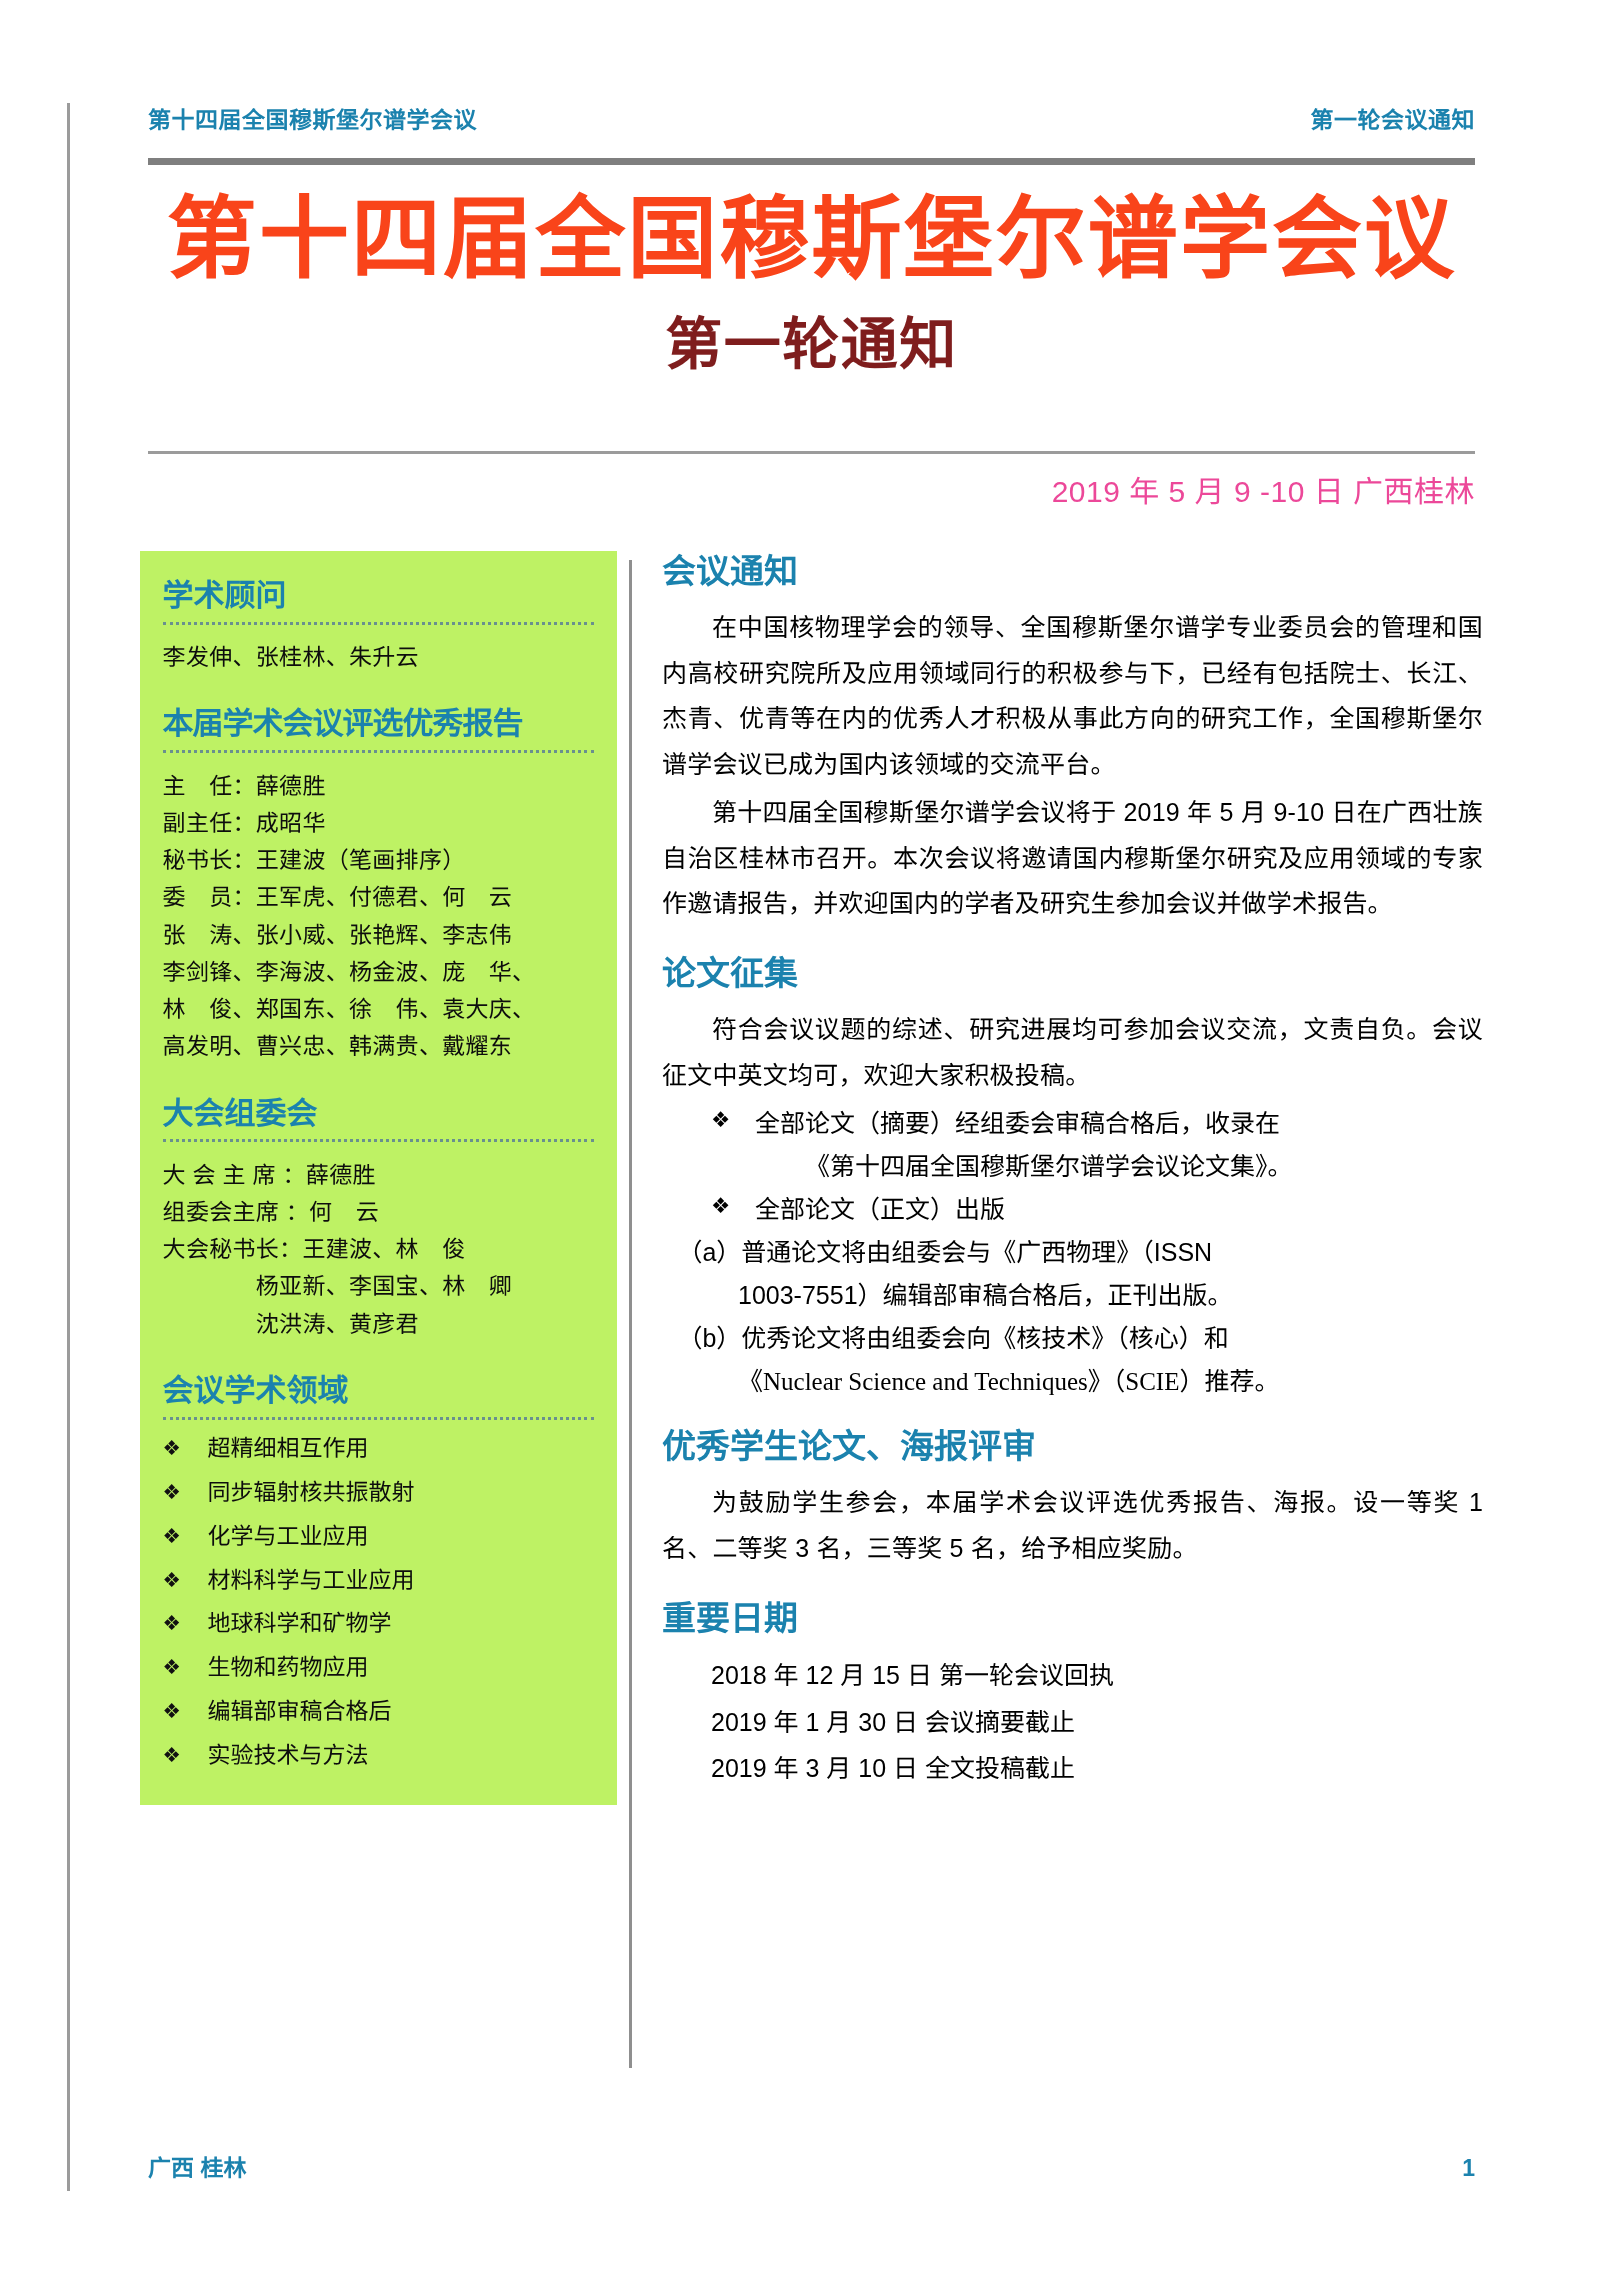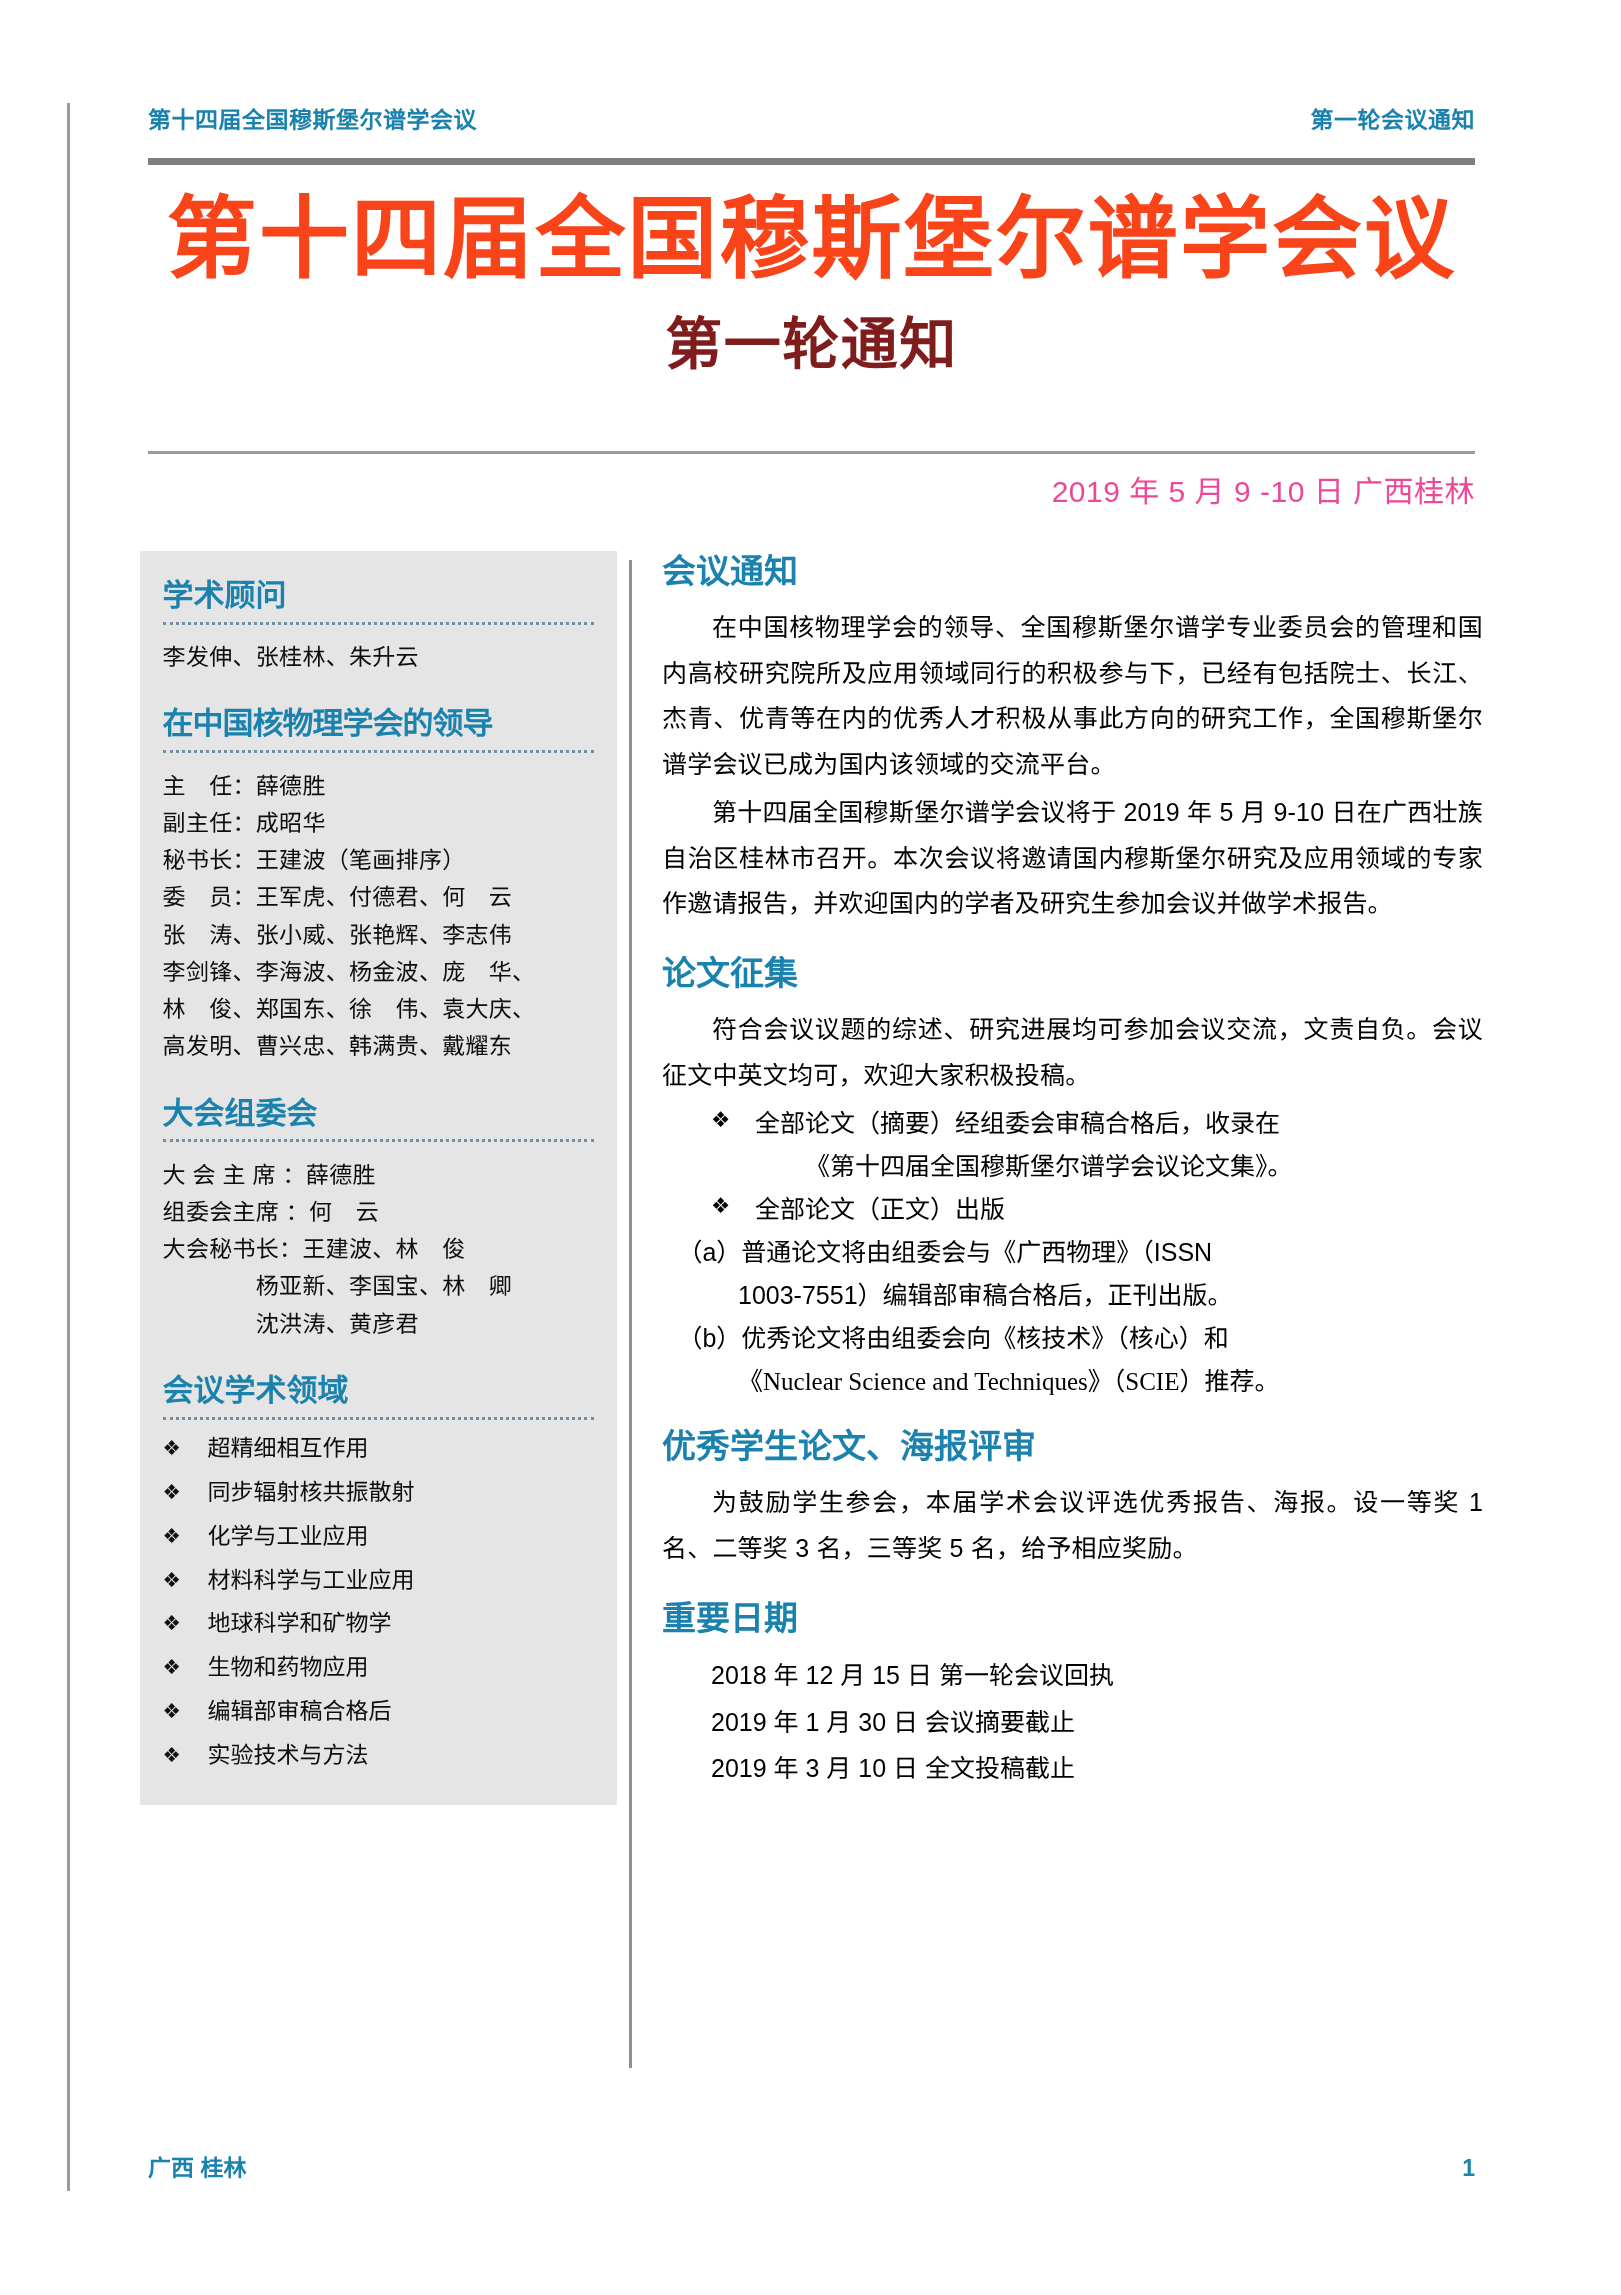--- a/index.html
+++ b/index.html
@@ -111,21 +111,21 @@
     width: 1622px;
     height: 1539px;
   }
 
   
   .sidebar {
     position: absolute;
     left: 140px;
     top: 0px;
     width: 477px;
-    background: #e5e5e5;
+    background: #bef264;
     padding: 27px 22.6px 20.5px 22.6px;
     box-sizing: border-box;
   }
 
   .col-divider {
     position: absolute;
     left: 629px;
     top: 9.2px;
     width: 2.6px;
     height: 1508px;
@@ -284,21 +284,21 @@
     <div class="col-divider"></div>
 
     <aside class="sidebar">
 
       <h2 class="side-h">学术顾问</h2>
       <div class="dot-rule"></div>
       <p class="side-line">李发伸、张桂林、朱升云</p>
 
       <div class="side-gap"></div>
 
-      <h2 class="side-h tight">在中国核物理学会的领导</h2>
+      <h2 class="side-h tight">本届学术会议评选优秀报告</h2>
       <div class="dot-rule"></div>
       <p class="side-line">主　任：薛德胜</p>
       <p class="side-line">副主任：成昭华</p>
       <p class="side-line">秘书长：王建波（笔画排序）</p>
       <p class="side-line">委　员：王军虎、付德君、何　云</p>
       <p class="side-line">张　涛、张小威、张艳辉、李志伟</p>
       <p class="side-line">李剑锋、李海波、杨金波、庞　华、</p>
       <p class="side-line">林　俊、郑国东、徐　伟、袁大庆、</p>
       <p class="side-line">高发明、曹兴忠、韩满贵、戴耀东</p>
 

